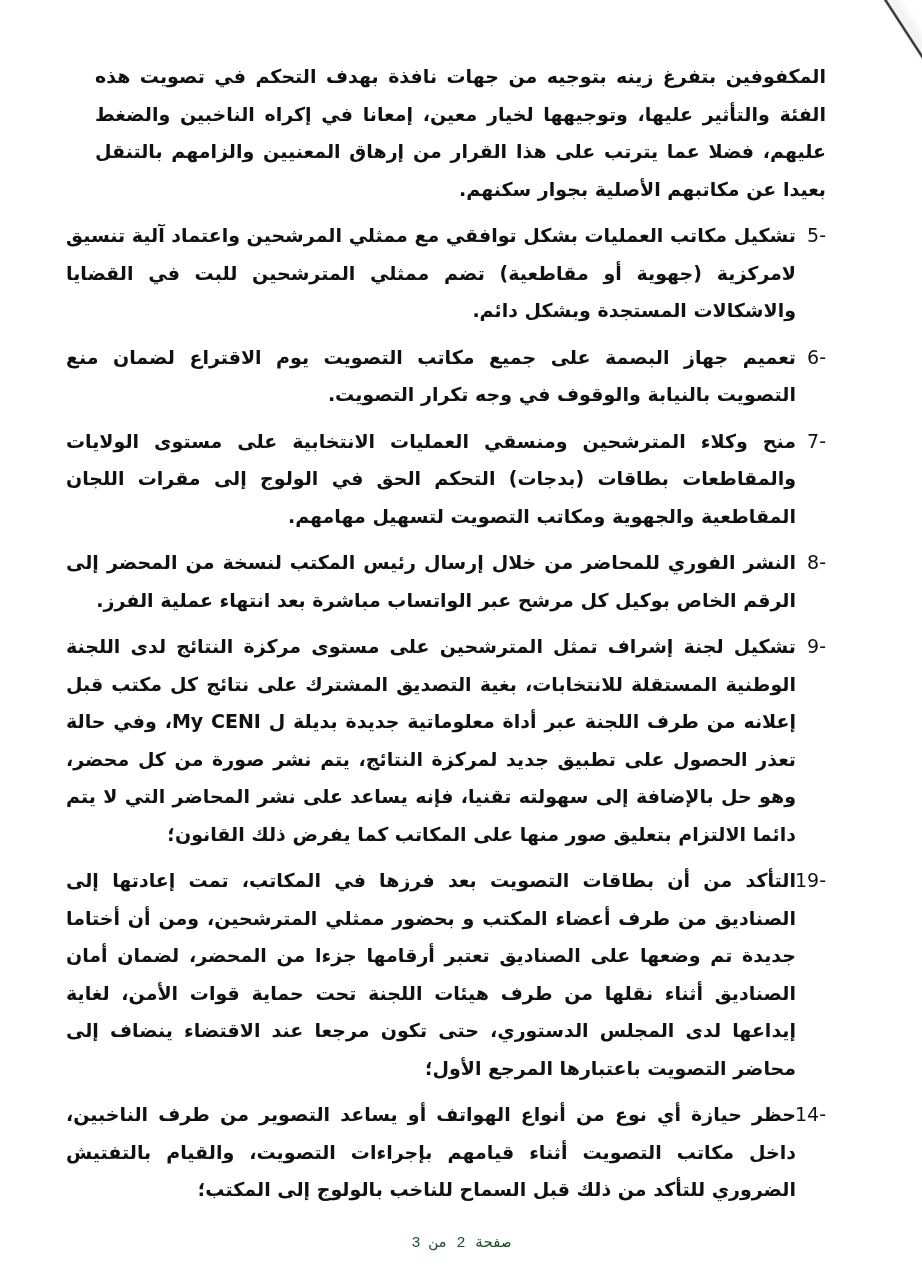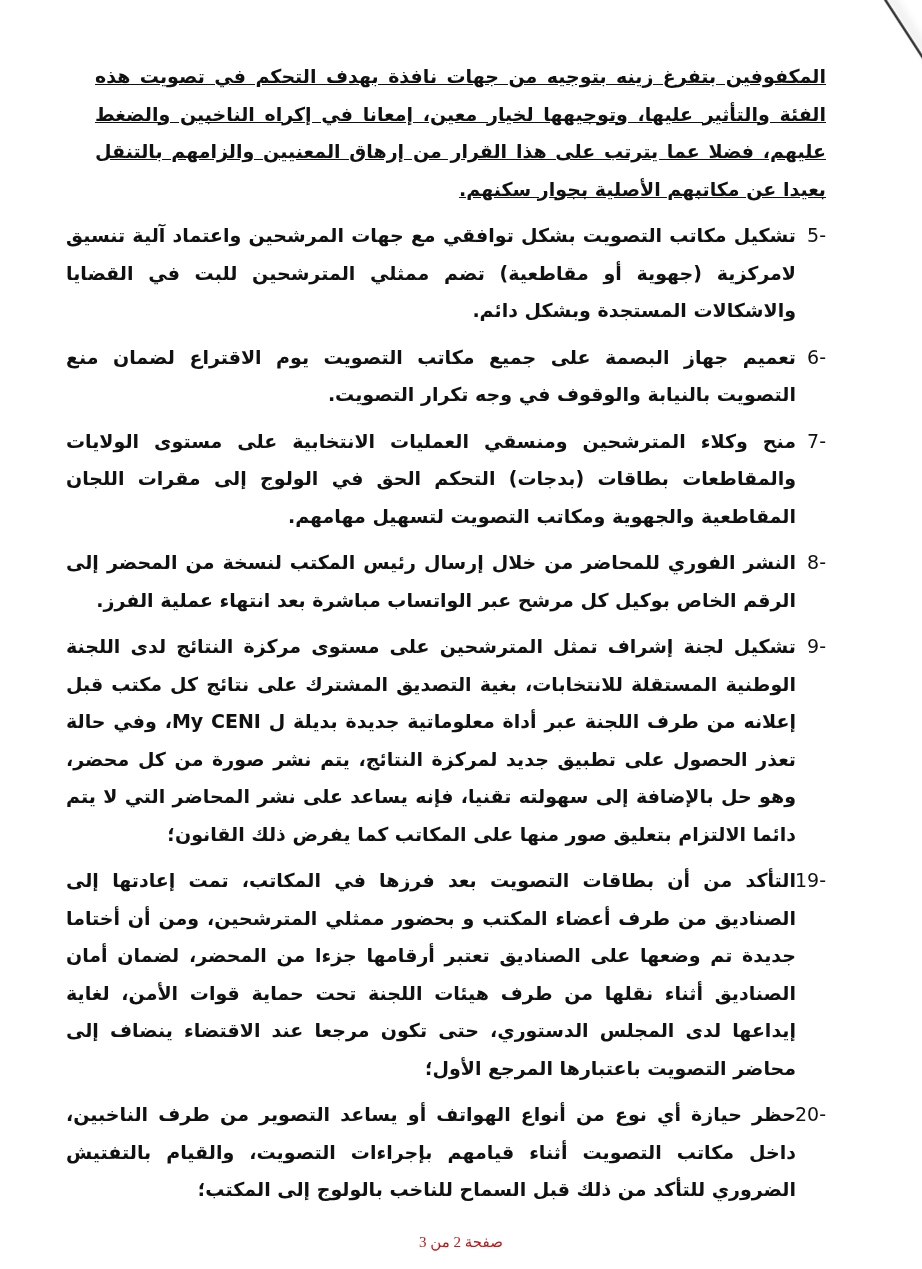--- a/index.html
+++ b/index.html
@@ -19,39 +19,39 @@
     font-size:19px; line-height:37.5px; font-weight:bold;
   }
   .para { margin:0; }
   .intro { padding-right:0; margin-right:0; width:731px; margin-left:0; }
   .item { position:relative; padding-right:30px; margin-top:9px; }
   .item .num {
     position:absolute; right:0; top:0; direction:ltr; unicode-bidi:isolate;
     font-weight:normal;
   }
   .item .txt { display:block; text-align:justify; text-align-last:right; }
-  .intro .txt { text-align-last:right;text-decoration:underline; }
+  .intro .txt { text-align-last:right; }
   .footer {
     position:absolute; left:0; width:922px; top:1233px; text-align:center;
-    direction:rtl; font-size:15px; color:#b91c1c; font-family:Liberation Serif, serif;
+    direction:rtl; font-size:15px; color:#14532d; font-family:Liberation Mono, monospace;
   }
 </style>
 </head>
 <body>
 
 <div class="scan-edge"></div>
 
 <div class="page">
   <p class="para intro">
     <span class="txt">المكفوفين بتفرغ زينه بتوجيه من جهات نافذة بهدف التحكم في تصويت هذه الفئة والتأثير عليها، وتوجيهها لخيار معين، إمعانا في إكراه الناخبين والضغط عليهم، فضلا عما يترتب على هذا القرار من إرهاق المعنيين والزامهم بالتنقل بعيدا عن مكاتبهم الأصلية بجوار سكنهم.</span>
   </p>
 
   <div class="para item">
     <span class="num">5-</span>
-    <span class="txt">تشكيل مكاتب التصويت بشكل توافقي مع جهات المرشحين واعتماد آلية تنسيق لامركزية (جهوية أو مقاطعية) تضم ممثلي المترشحين للبت في القضايا والاشكالات المستجدة وبشكل دائم.</span>
+    <span class="txt">تشكيل مكاتب العمليات بشكل توافقي مع ممثلي المرشحين واعتماد آلية تنسيق لامركزية (جهوية أو مقاطعية) تضم ممثلي المترشحين للبت في القضايا والاشكالات المستجدة وبشكل دائم.</span>
   </div>
 
   <div class="para item">
     <span class="num">6-</span>
     <span class="txt">تعميم جهاز البصمة على جميع مكاتب التصويت يوم الاقتراع لضمان منع التصويت بالنيابة والوقوف في وجه تكرار التصويت.</span>
   </div>
 
   <div class="para item">
     <span class="num">7-</span>
     <span class="txt">منح وكلاء المترشحين ومنسقي العمليات الانتخابية على مستوى الولايات والمقاطعات بطاقات (بدجات) التحكم الحق في الولوج إلى مقرات اللجان المقاطعية والجهوية ومكاتب التصويت لتسهيل مهامهم.</span>
@@ -66,18 +66,18 @@
     <span class="num">9-</span>
     <span class="txt">تشكيل لجنة إشراف تمثل المترشحين على مستوى مركزة النتائج لدى اللجنة الوطنية المستقلة للانتخابات، بغية التصديق المشترك على نتائج كل مكتب قبل إعلانه من طرف اللجنة عبر أداة معلوماتية جديدة بديلة ل My CENI، وفي حالة تعذر الحصول على تطبيق جديد لمركزة النتائج، يتم نشر صورة من كل محضر، وهو حل بالإضافة إلى سهولته تقنيا، فإنه يساعد على نشر المحاضر التي لا يتم دائما الالتزام بتعليق صور منها على المكاتب كما يفرض ذلك القانون؛</span>
   </div>
 
   <div class="para item">
     <span class="num">19-</span>
     <span class="txt">التأكد من أن بطاقات التصويت بعد فرزها في المكاتب، تمت إعادتها إلى الصناديق من طرف أعضاء المكتب و بحضور ممثلي المترشحين، ومن أن أختاما جديدة تم وضعها على الصناديق تعتبر أرقامها جزءا من المحضر، لضمان أمان الصناديق أثناء نقلها من طرف هيئات اللجنة تحت حماية قوات الأمن، لغاية إيداعها لدى المجلس الدستوري، حتى تكون مرجعا عند الاقتضاء ينضاف إلى محاضر التصويت باعتبارها المرجع الأول؛</span>
   </div>
 
   <div class="para item">
-    <span class="num">20-</span>
+    <span class="num">14-</span>
     <span class="txt">حظر حيازة أي نوع من أنواع الهواتف أو يساعد التصوير من طرف الناخبين، داخل مكاتب التصويت أثناء قيامهم بإجراءات التصويت، والقيام بالتفتيش الضروري للتأكد من ذلك قبل السماح للناخب بالولوج إلى المكتب؛</span>
   </div>
 </div>
 
 <div class="footer">صفحة 2 من 3</div>
 
 </body></html>

